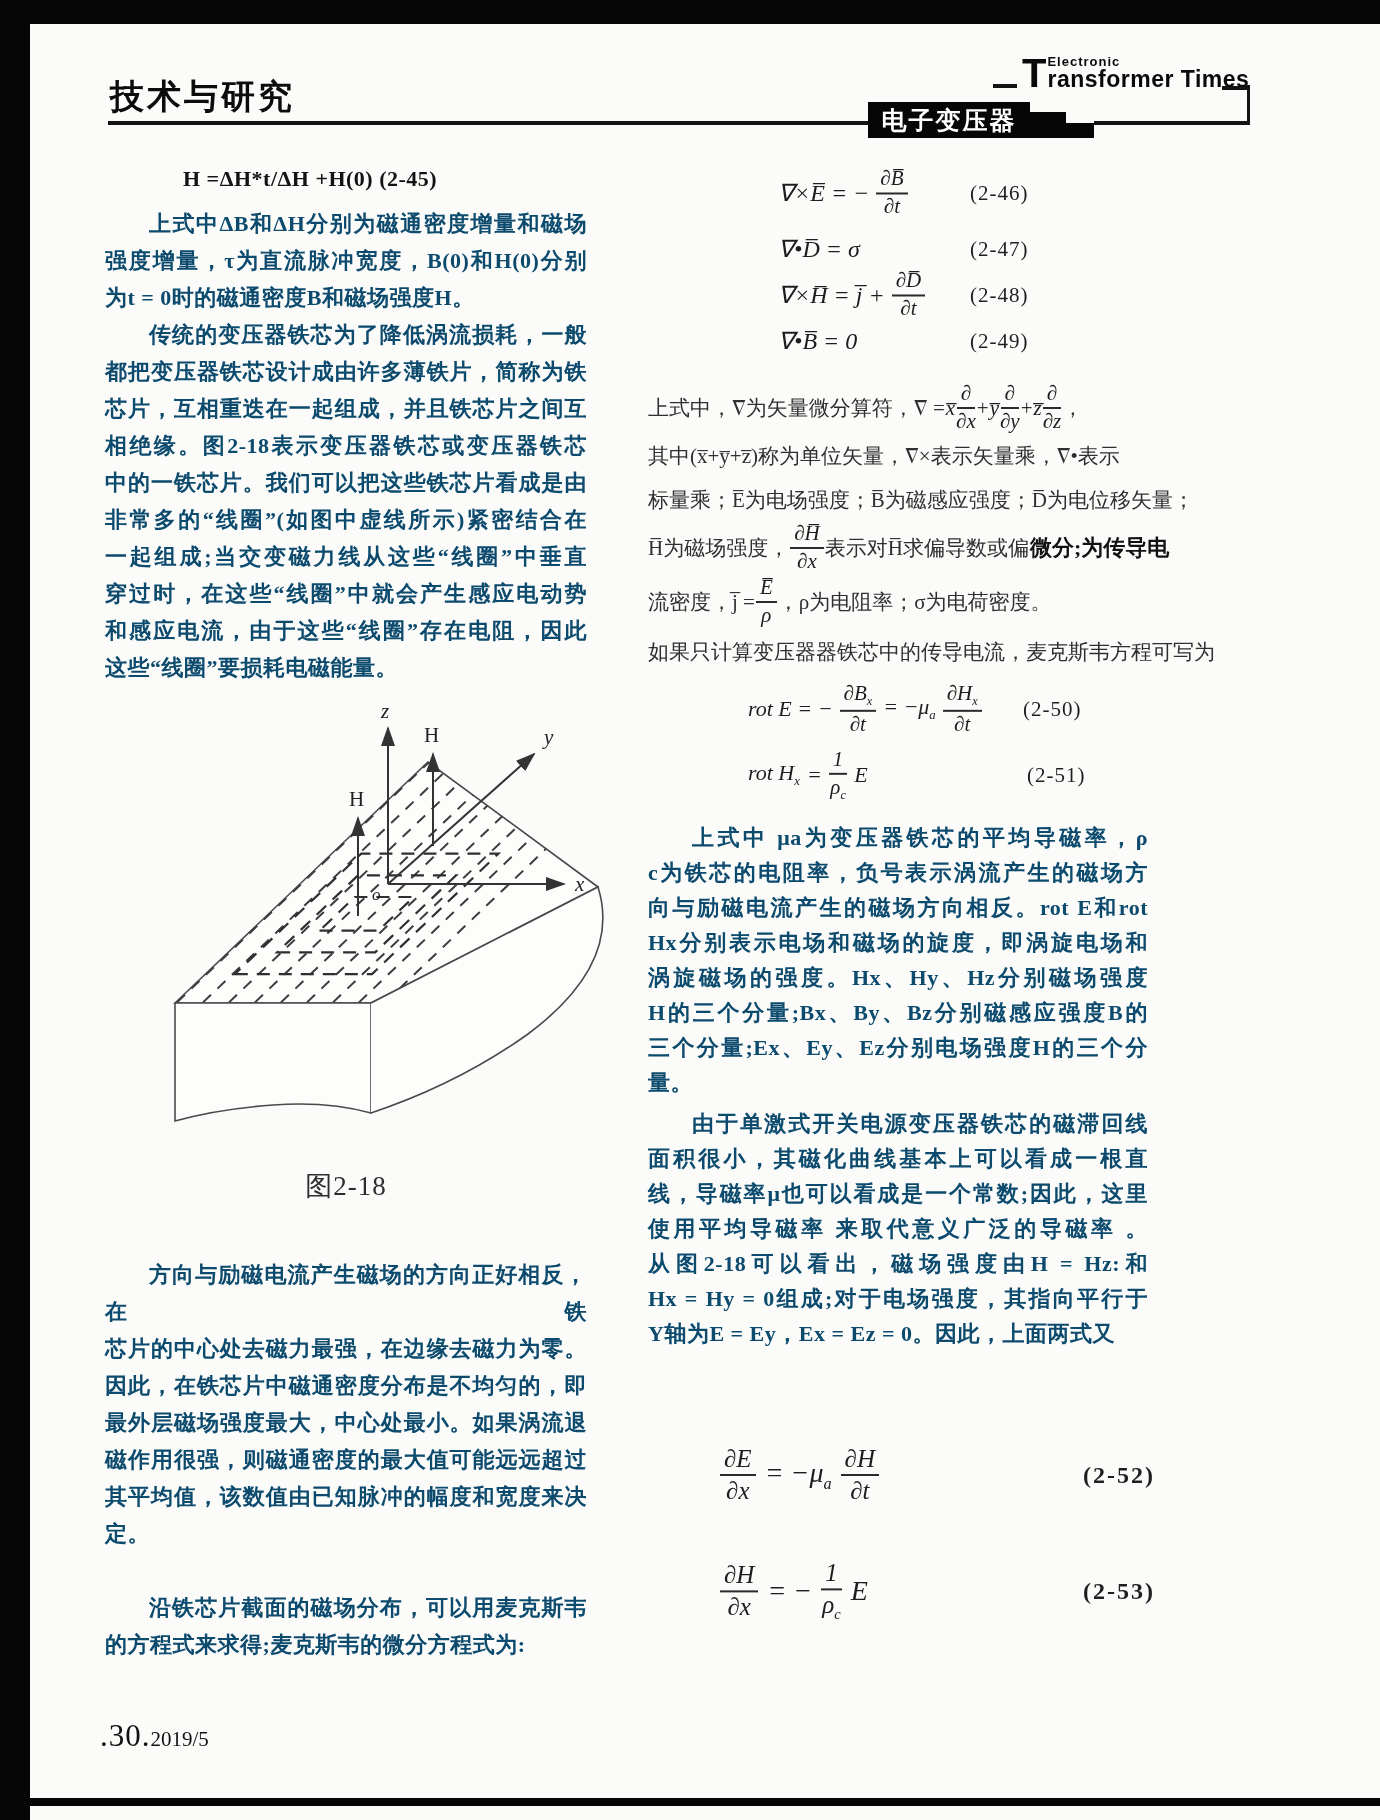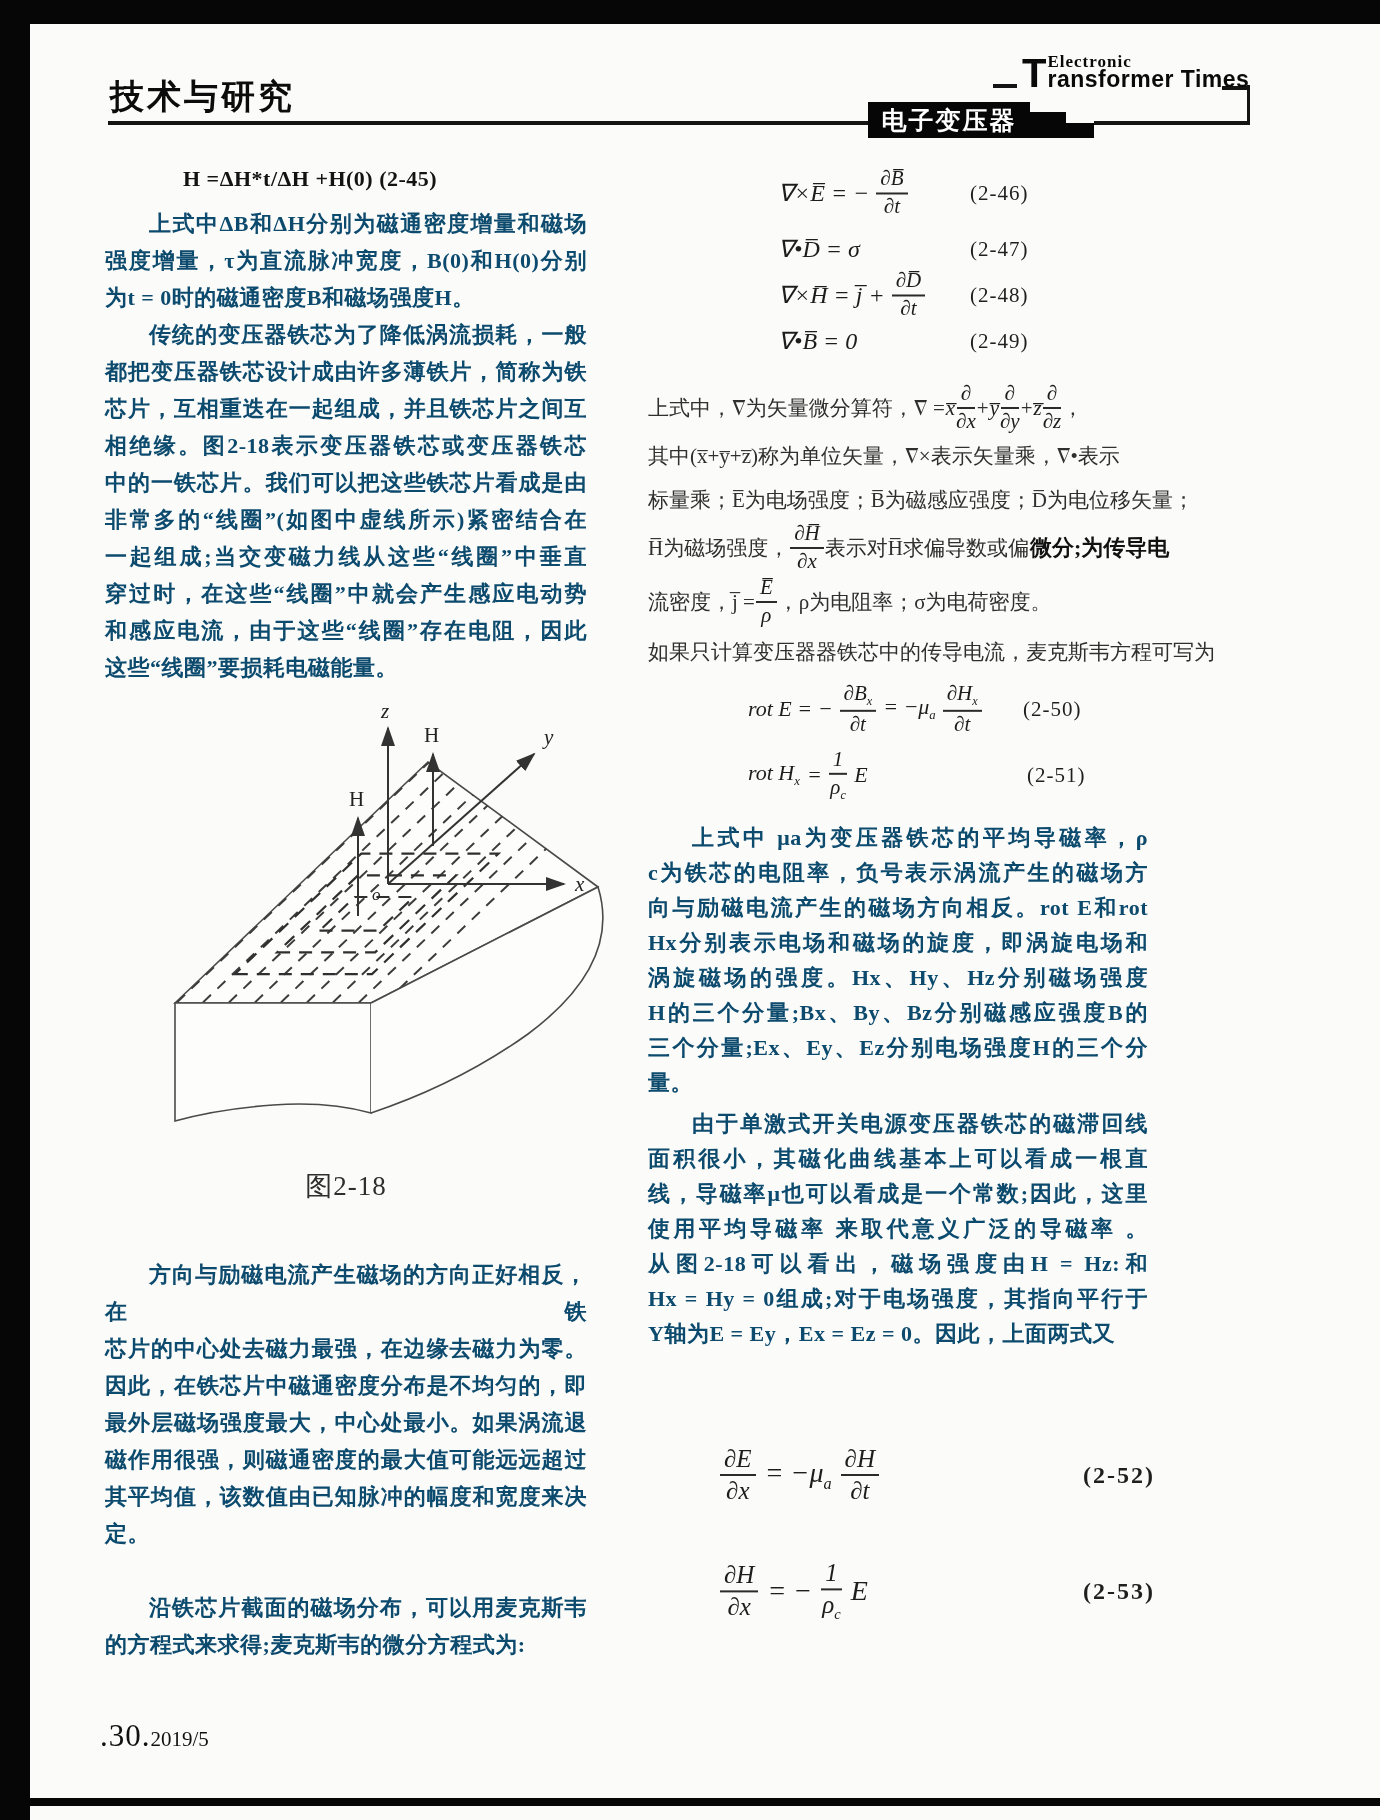--- a/index.html
+++ b/index.html
@@ -12,21 +12,21 @@
   .rule{position:absolute;background:#141414;}
   .banner{position:absolute;left:868px;top:102px;width:162px;height:36px;background:#060606;
           color:#fff;display:flex;align-items:center;justify-content:center;
           font-family:"Liberation Sans",sans-serif;font-weight:bold;font-size:25px;letter-spacing:2px;}
   .banner-step1{position:absolute;left:1030px;top:112px;width:36px;height:26px;background:#060606;}
   .banner-step2{position:absolute;left:1066px;top:123px;width:28px;height:15px;background:#060606;}
   .ett{position:absolute;left:1022px;top:56px;display:flex;align-items:flex-start;
        font-family:"Liberation Sans",sans-serif;font-weight:bold;color:#0a0a0a;}
   .ett-t{font-size:40px;line-height:34px;}
   .ett-stack{display:flex;flex-direction:column;margin-left:1px;}
-  .ett-small{font-size:17px;line-height:11px;letter-spacing:1px;font-family:Liberation Serif, serif;}
+  .ett-small{font-size:13px;line-height:11px;letter-spacing:1px;}
   .ett-main{font-size:23px;line-height:24px;letter-spacing:0.5px;}
   
   .para{position:absolute;}
   .lpara{left:105px;width:482px;}
   .rpara{left:648px;width:500px;}
   .ln{font-weight:bold;font-size:22px;letter-spacing:0.5px;text-align:justify;
       text-align-last:justify;text-justify:inter-character;color:#0c4a6e;}
   .lpara .ln{line-height:37px;}
   .rpara .ln{line-height:35px;}
   .para .ln:first-child{text-indent:2em;}

